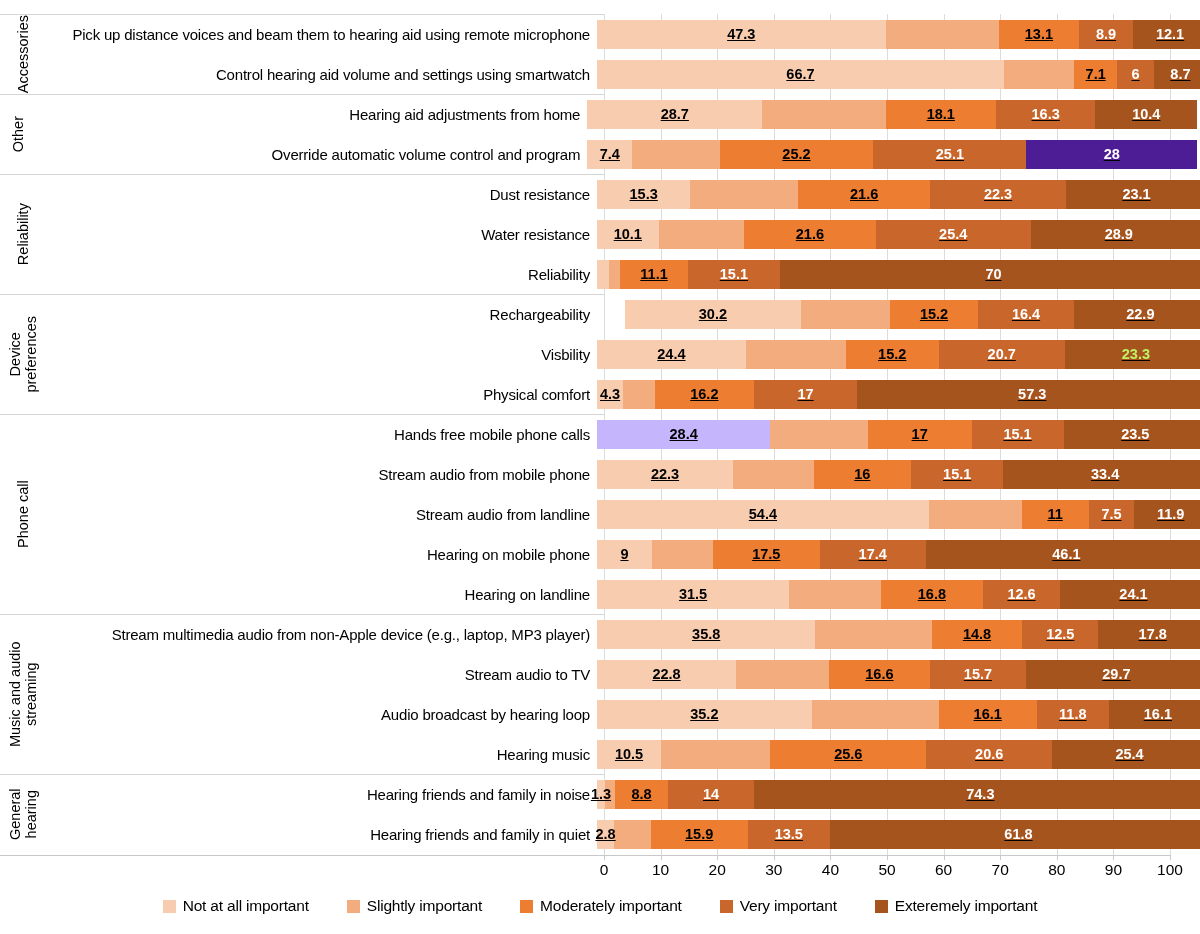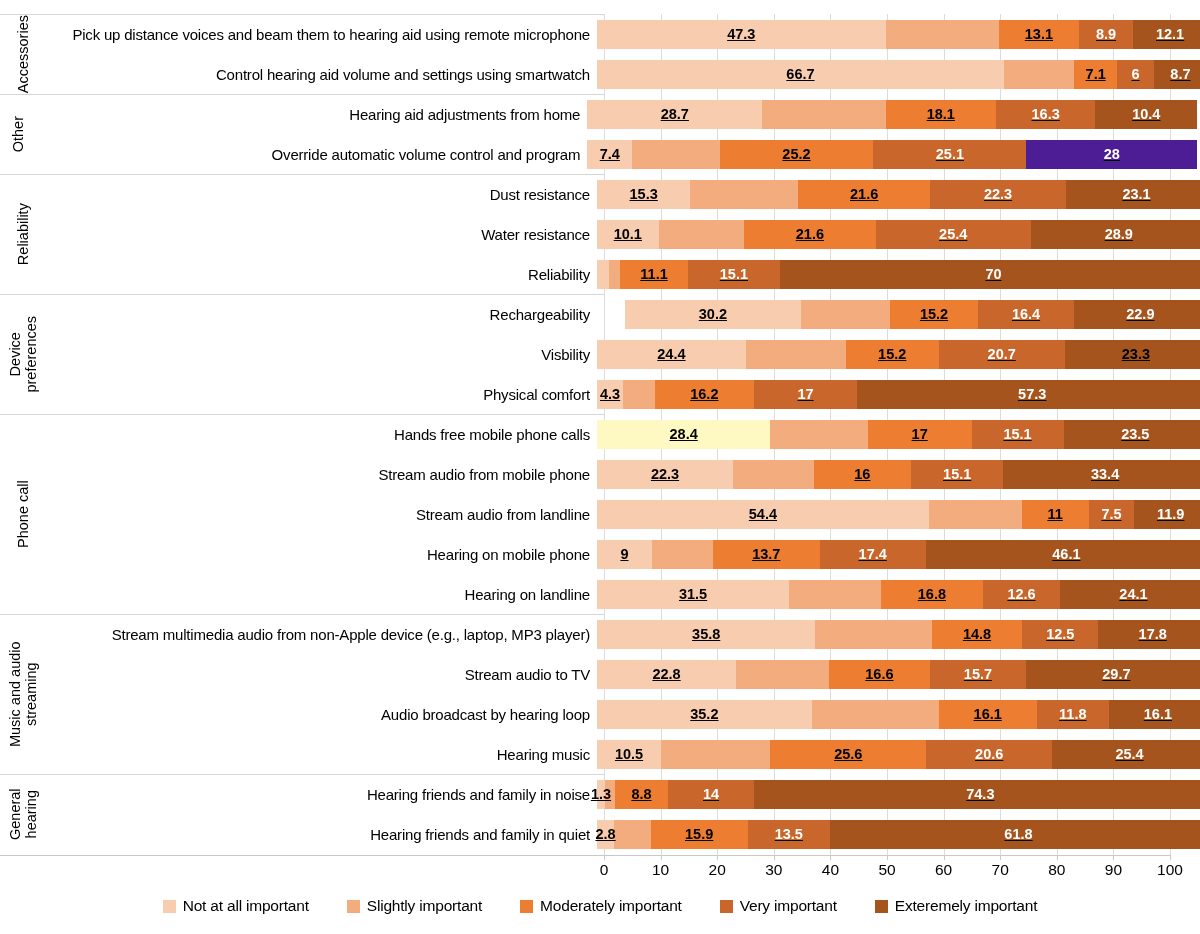--- a/index.html
+++ b/index.html
@@ -226,21 +226,21 @@
                 <span class="dlabel" style="color: rgb(0, 0, 0);">24.4</span>
               </div>
               <div class="seg" style="width: 16.4%; background: rgb(243, 172, 126);"></div>
               <div class="seg" style="width: 15.2%; background: rgb(237, 125, 49);">
                 <span class="dlabel" style="color: rgb(0, 0, 0);">15.2</span>
               </div>
               <div class="seg" style="width: 20.7%; background: rgb(200, 102, 43);">
                 <span class="dlabel" style="color: #ffffff;">20.7</span>
               </div>
               <div class="seg" style="width: 23.3%; background: rgb(166, 84, 30);">
-                <span class="dlabel" style="color: #000000;">23.3</span>
+                <span class="dlabel" style="color: #bef264;">23.3</span>
               </div>
             </div>
           </div>
           <div class="row">
             <div class="rlabel">Physical comfort</div>
             <div class="bar">
               <div class="seg" style="width: 4.3%; background: rgb(248, 205, 175);">
                 <span class="dlabel" style="color: rgb(0, 0, 0);">4.3</span>
               </div>
               <div class="seg" style="width: 5.2%; background: rgb(243, 172, 126);"></div>
@@ -258,21 +258,21 @@
         </div>
       </div>
       <div class="group">
         <div class="gcell">
           <div class="glabel">Phone call</div>
         </div>
         <div class="grows">
           <div class="row">
             <div class="rlabel">Hands free mobile phone calls</div>
             <div class="bar">
-              <div class="seg" style="width: 28.4%; background: #fef9c3;">
+              <div class="seg" style="width: 28.4%; background: #c4b5fd;">
                 <span class="dlabel" style="color: rgb(0, 0, 0);">28.4</span>
               </div>
               <div class="seg" style="width: 16%; background: rgb(243, 172, 126);"></div>
               <div class="seg" style="width: 17%; background: rgb(237, 125, 49);">
                 <span class="dlabel" style="color: rgb(0, 0, 0);">17</span>
               </div>
               <div class="seg" style="width: 15.1%; background: rgb(200, 102, 43);">
                 <span class="dlabel" style="color: rgb(255, 255, 255);">15.1</span>
               </div>
               <div class="seg" style="width: 23.5%; background: rgb(166, 84, 30);">
@@ -317,21 +317,21 @@
             </div>
           </div>
           <div class="row">
             <div class="rlabel">Hearing on mobile phone</div>
             <div class="bar">
               <div class="seg" style="width: 9%; background: rgb(248, 205, 175);">
                 <span class="dlabel" style="color: rgb(0, 0, 0);">9</span>
               </div>
               <div class="seg" style="width: 10%; background: rgb(243, 172, 126);"></div>
               <div class="seg" style="width: 17.5%; background: rgb(237, 125, 49);">
-                <span class="dlabel" style="color: rgb(0, 0, 0);">13.7</span>
+                <span class="dlabel" style="color: rgb(0, 0, 0);">17.5</span>
               </div>
               <div class="seg" style="width: 17.4%; background: rgb(200, 102, 43);">
                 <span class="dlabel" style="color: rgb(255, 255, 255);">17.4</span>
               </div>
               <div class="seg" style="width: 46.1%; background: rgb(166, 84, 30);">
                 <span class="dlabel" style="color: rgb(255, 255, 255);">46.1</span>
               </div>
             </div>
           </div>
           <div class="row">

